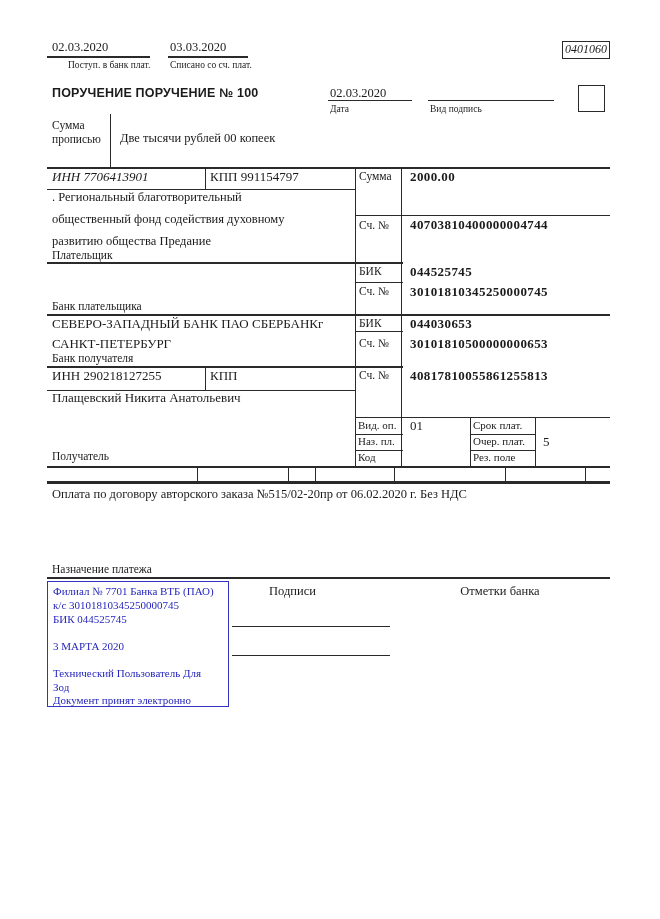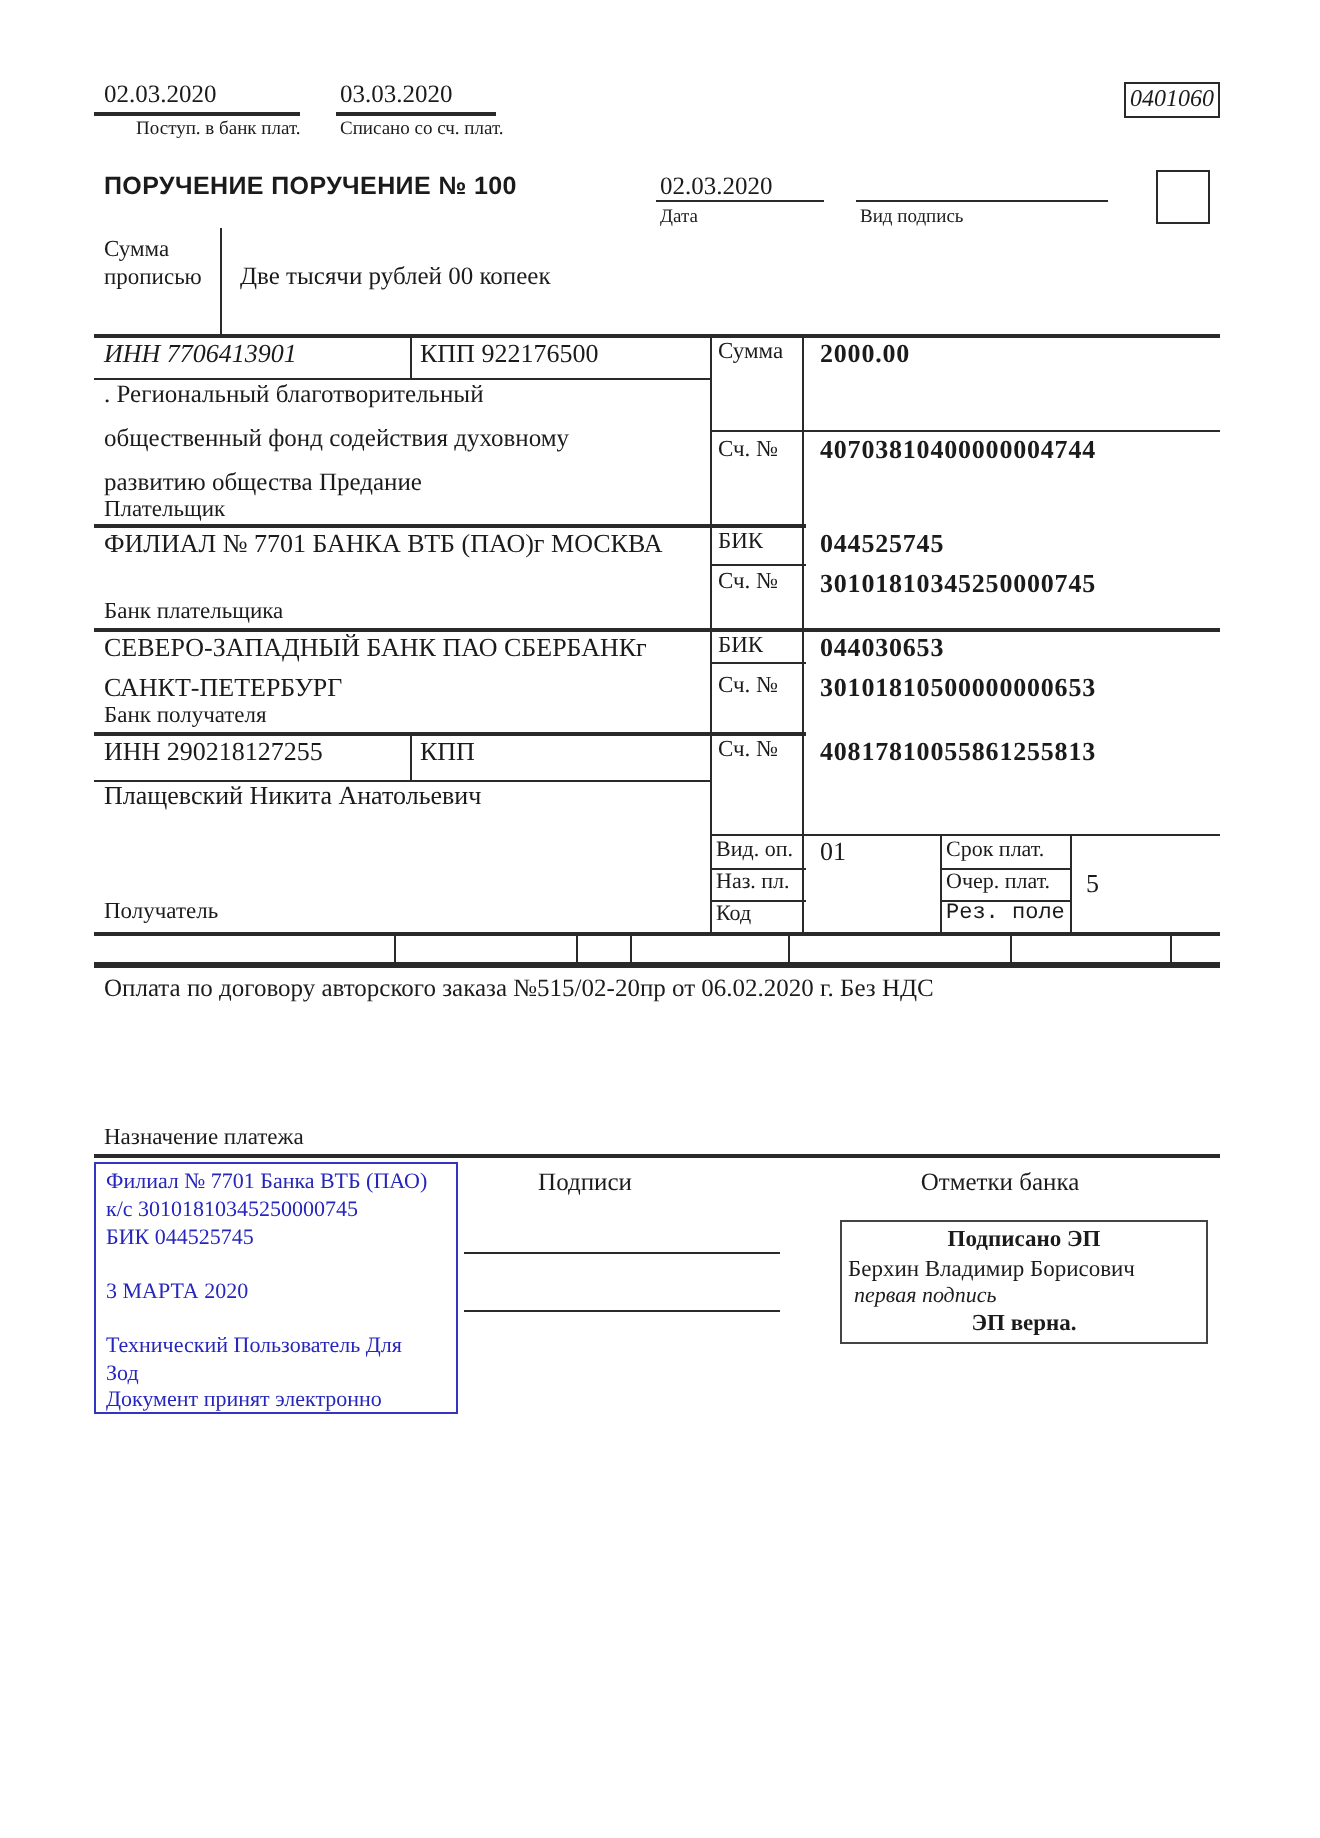--- a/index.html
+++ b/index.html
@@ -84,31 +84,30 @@
   <div class="vl" style="left:470px;top:417px;height:49px;"></div>
   <div class="vl" style="left:535px;top:417px;height:49px;"></div>
   <div class="vl" style="left:197px;top:466px;height:15px;"></div>
   <div class="vl" style="left:288px;top:466px;height:15px;"></div>
   <div class="vl" style="left:315px;top:466px;height:15px;"></div>
   <div class="vl" style="left:394px;top:466px;height:15px;"></div>
   <div class="vl" style="left:505px;top:466px;height:15px;"></div>
   <div class="vl" style="left:585px;top:466px;height:15px;"></div>
 
   <div class="t fs13" style="left:52px;top:170px;font-style:italic;">ИНН 7706413901</div>
-  <div class="t fs13" style="left:210px;top:170px;">КПП 922176500</div>
+  <div class="t fs13" style="left:210px;top:170px;">КПП 991154797</div>
   <div class="t fs115" style="left:359px;top:170px;">Сумма</div>
   <div class="t fs13 num" style="left:410px;top:170px;">2000.00</div>
   <div class="t fs125" style="left:52px;top:190px;">. Региональный благотворительный</div>
   <div class="t fs125" style="left:52px;top:212px;">общественный фонд содействия духовному</div>
   <div class="t fs125" style="left:52px;top:234px;">развитию общества Предание</div>
   <div class="t fs115" style="left:359px;top:219px;">Сч. №</div>
   <div class="t fs13 num" style="left:410px;top:218px;">40703810400000004744</div>
   <div class="t fs115" style="left:52px;top:249px;">Плательщик</div>
 
-  <div class="t fs13" style="left:52px;top:265px;">ФИЛИАЛ № 7701 БАНКА ВТБ (ПАО)г МОСКВА</div>
   <div class="t fs115" style="left:359px;top:265px;">БИК</div>
   <div class="t fs13 num" style="left:410px;top:265px;">044525745</div>
   <div class="t fs115" style="left:359px;top:285px;">Сч. №</div>
   <div class="t fs13 num" style="left:410px;top:285px;">30101810345250000745</div>
   <div class="t fs115" style="left:52px;top:300px;">Банк плательщика</div>
 
   <div class="t fs13" style="left:52px;top:317px;">СЕВЕРО-ЗАПАДНЫЙ БАНК ПАО СБЕРБАНКг</div>
   <div class="t fs13" style="left:52px;top:337px;">САНКТ-ПЕТЕРБУРГ</div>
   <div class="t fs115" style="left:359px;top:317px;">БИК</div>
   <div class="t fs13 num" style="left:410px;top:317px;">044030653</div>
@@ -123,41 +122,35 @@
   <div class="t fs13" style="left:52px;top:391px;">Плащевский Никита Анатольевич</div>
   <div class="t fs115" style="left:52px;top:450px;">Получатель</div>
 
   <div class="t fs11" style="left:358px;top:419px;">Вид. оп.</div>
   <div class="t fs13" style="left:410px;top:419px;">01</div>
   <div class="t fs11" style="left:473px;top:419px;">Срок плат.</div>
   <div class="t fs11" style="left:358px;top:435px;">Наз. пл.</div>
   <div class="t fs11" style="left:473px;top:435px;">Очер. плат.</div>
   <div class="t fs13" style="left:543px;top:435px;">5</div>
   <div class="t fs11" style="left:358px;top:451px;">Код</div>
-  <div class="t fs11" style="left:473px;top:451px;font-family:Liberation Mono, monospace;">Рез. поле</div>
+  <div class="t fs11" style="left:473px;top:451px;">Рез. поле</div>
 
   <div class="t fs125" style="left:52px;top:487px;">Оплата по договору авторского заказа №515/02-20пр от 06.02.2020 г. Без НДС</div>
   <div class="t fs115" style="left:52px;top:563px;">Назначение платежа</div>
   <div class="hl hl2" style="left:47px;top:577px;width:563px;"></div>
 
   <div class="t fs125 ctr" style="left:240px;top:584px;width:105px;">Подписи</div>
   <div class="t fs125 ctr" style="left:425px;top:584px;width:150px;">Отметки банка</div>
   <div class="hl" style="left:232px;top:626px;width:158px;"></div>
   <div class="hl" style="left:232px;top:655px;width:158px;"></div>
 
   <div id="stamp">
     <div class="sl">Филиал № 7701 Банка ВТБ (ПАО)</div>
     <div class="sl">к/с 30101810345250000745</div>
     <div class="sl">БИК 044525745</div>
     <div class="sl gap">3 МАРТА 2020</div>
     <div class="sl gap">Технический Пользователь Для</div>
     <div class="sl">Зод</div>
     <div class="sl">Документ принят электронно</div>
   </div>
 
-  <div id="epbox">
-    <div class="el fs115 b ctr" style="margin-top:3px;">Подписано ЭП</div>
-    <div class="el fs115" style="margin-left:3px;margin-top:1px;">Берхин Владимир Борисович</div>
-    <div class="el fs11 i" style="margin-left:6px;">первая подпись</div>
-    <div class="el fs115 b ctr">ЭП верна.</div>
-  </div>
 
 </div>
 
 </body></html>

